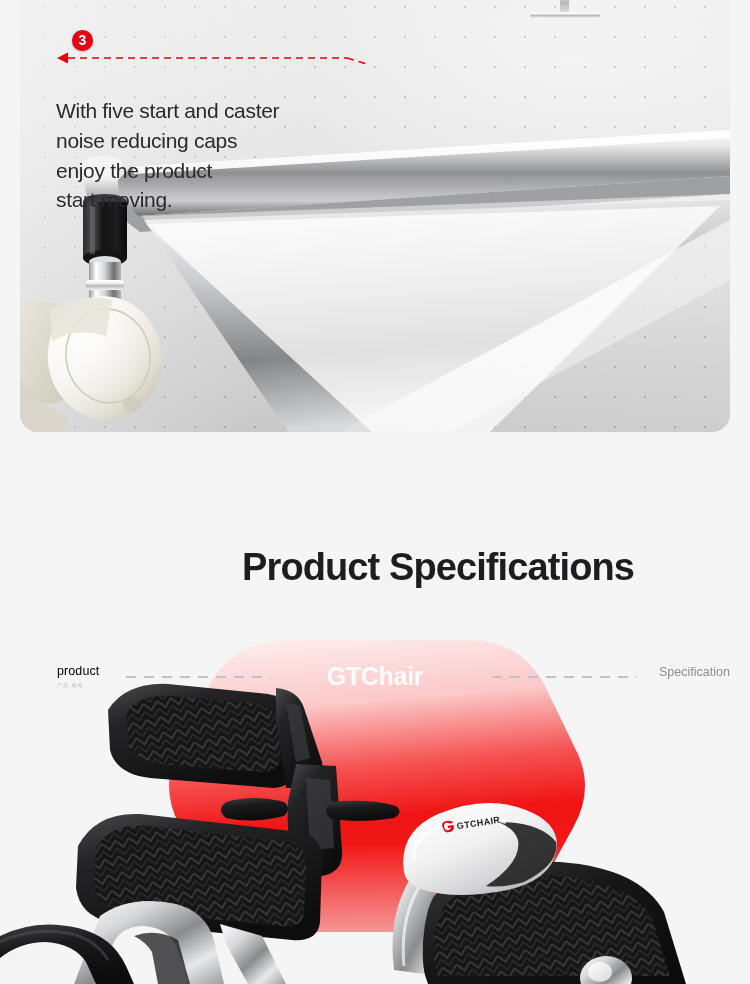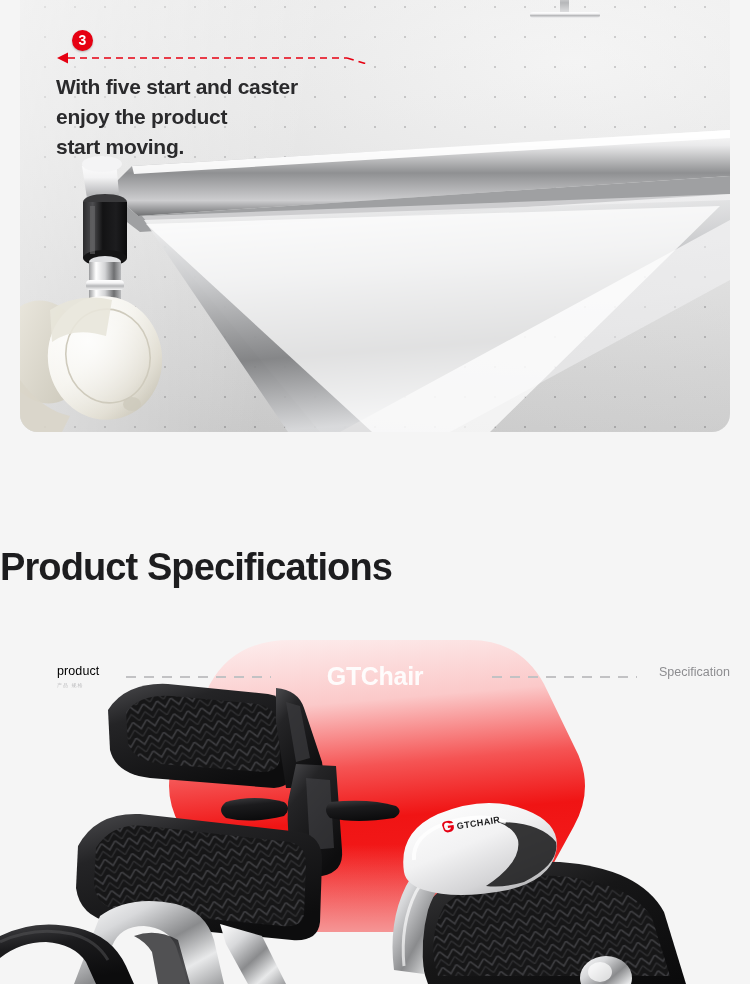--- a/index.html
+++ b/index.html
@@ -40,27 +40,27 @@
     color:#fff; font-size:14px; font-weight:bold; line-height:21px;
     text-align:center; flex:none; margin-top:6px;
     box-shadow:0 1px 2px rgba(0,0,0,.25);
   }
   .hl-text{ font-size:20.5px; font-weight:bold; color:#1d1d1f; line-height:1.34;
             letter-spacing:-.2px; white-space:nowrap; }
 
   .arrow-line{ position:absolute; left:37px; top:72px; width:330px; height:12px; }
 
   .body-copy{
-    position:absolute; left:36px; top:92px; width:330px; z-index:6;
-    font-size:21px; line-height:1.42; color:#2a2a2c; font-weight:700; letter-spacing:-.3px;
+    position:absolute; left:36px; top:116px; width:330px; z-index:6;
+    font-size:21px; line-height:1.42; color:#2a2a2c; font-weight:400; letter-spacing:-.3px;
   }
 
   
   .spec-title{
-    position:absolute; left:0; top:546px; width:634px; text-align:left;
+    position:absolute; left:0; top:546px; width:634px; text-align:right;
     font-size:38px; font-weight:bold; color:#1d1d1f; letter-spacing:-.9px;
   }
 
   .spec-stage{ position:absolute; left:0; top:636px; width:750px; height:348px; overflow:hidden; }
 
   .label-left{ position:absolute; left:57px; top:664px; z-index:8; }
   .label-left .l1{ font-size:12.5px; color:#000000; letter-spacing:.1px; }
   .label-left .l2{ font-size:5px; color:#bcbcbe; letter-spacing:1px; margin-top:4px; }
   .label-right{ position:absolute; left:659px; top:664px; width:60px; z-index:8;
                 font-size:12.5px; color:#8d8d90; line-height:1.38; text-align:right; }
@@ -182,20 +182,21 @@
     <div class="headline">
       <div class="hl-row">
         <span class="badge">3</span>
         <span>
         </span>
       </div>
     </div>
 
     <div class="body-copy">
       <div>With five start and caster</div>
+      <div>noise reducing caps</div>
       <div>enjoy the product</div>
       <div>start moving.</div>
     </div>
   </div>
 
   <div class="spec-title">Product Specifications</div>
 
   <div class="label-left">
     <div class="l1">product</div>
     <div class="l2">产品 规格</div>

